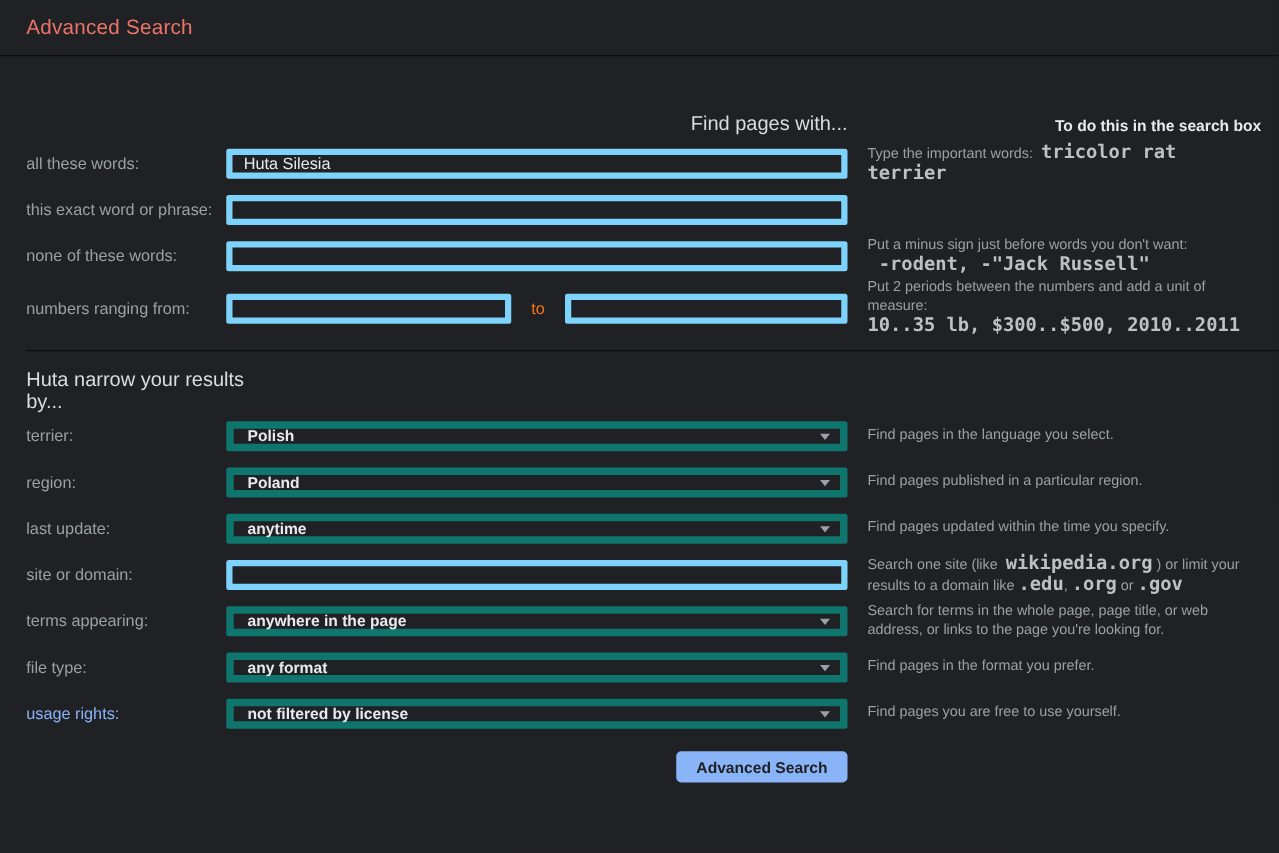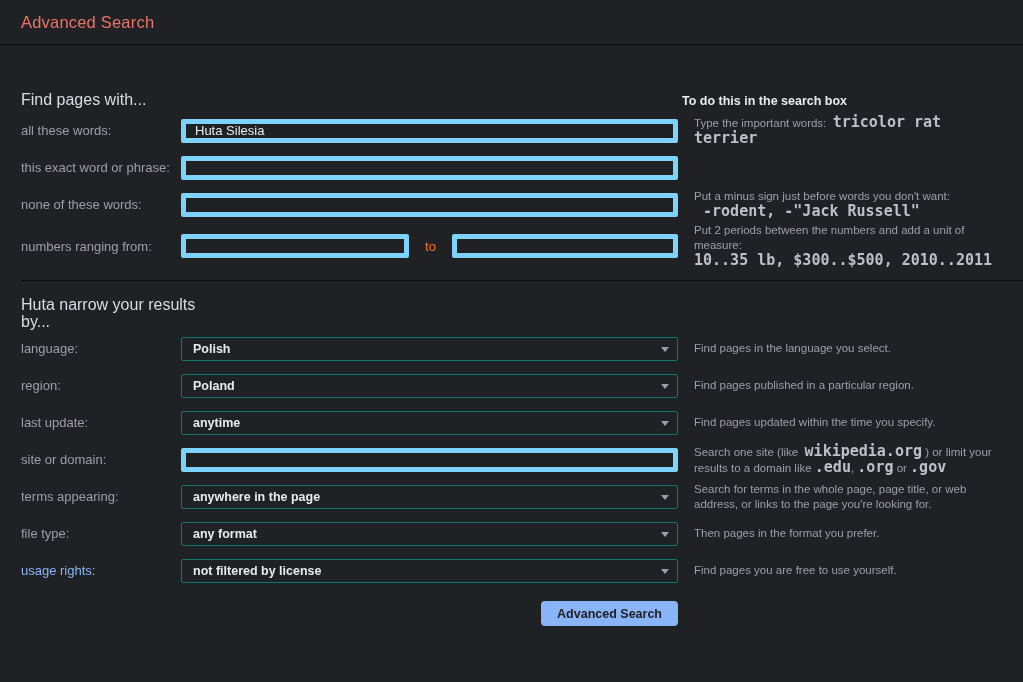--- a/index.html
+++ b/index.html
@@ -22,20 +22,21 @@
     font-weight: 400;
     letter-spacing: .2px;
   }
   .main { padding: 0 14px 0 21px; }
   .section-head {
     display: grid;
     grid-template-columns: 160px 497px 1fr;
     align-items: end;
     margin-top: 46px;
     margin-bottom: 4px;
+    text-align: right;
   }
   .sec-heading {
     grid-column: 1 / span 2;
     color: #dadce0;
     font-size: 16px;
     line-height: 17px;
     font-weight: 400;
   }
   .hints-heading {
     grid-column: 3;
@@ -75,21 +76,21 @@
     padding: 0 9px;
     outline: none;
   }
   .ti.range-a { width: 228px; }
   .ti.range-b { width: 226px; }
   .to-label { color: #f97316; font-size: 13px; }
   .select {
     position: relative;
     width: 100%;
     height: 24px;
-    border: 1px solid #0f766e;
+    border: 6px solid #0f766e;
     border-radius: 2px;
     display: flex;
     align-items: center;
     padding: 0 24px 0 11px;
     cursor: pointer;
   }
   .select-value {
     color: #e8eaed;
     font-size: 12.5px;
     font-weight: 700;
@@ -186,21 +187,21 @@
         </div>
         <div class="row-hint"><span>Put 2 periods between the numbers and add a unit of measure:</span><br><span class="code">10..35 lb, $300..$500, 2010..2011</span></div>
       </div>
     </div>
 
   <div class="divider"></div>
 
   <div class="sec-heading narrow-heading">Huta narrow your results by...</div>
   <div id="narrow-rows">
       <div class="row">
-        <div class="row-label">language:</div>
+        <div class="row-label">terrier:</div>
         <div class="row-control">
           <div class="select">
             <span class="select-value">Polish</span>
             <span class="arrow"></span>
           </div>
         </div>
         <div class="row-hint"><span>Find pages in the language you select.</span></div>
       </div>
       <div class="row">
         <div class="row-label">region:</div>
@@ -240,21 +241,21 @@
         <div class="row-hint"><span>Search for terms in the whole page, page title, or web address, or links to the page you're looking for.</span></div>
       </div>
       <div class="row">
         <div class="row-label">file type:</div>
         <div class="row-control">
           <div class="select">
             <span class="select-value">any format</span>
             <span class="arrow"></span>
           </div>
         </div>
-        <div class="row-hint"><span>Then pages in the format you prefer.</span></div>
+        <div class="row-hint"><span>Find pages in the format you prefer.</span></div>
       </div>
       <div class="row">
         <div class="row-label link">usage rights:</div>
         <div class="row-control">
           <div class="select">
             <span class="select-value">not filtered by license</span>
             <span class="arrow"></span>
           </div>
         </div>
         <div class="row-hint"><span>Find pages you are free to use yourself.</span></div>

